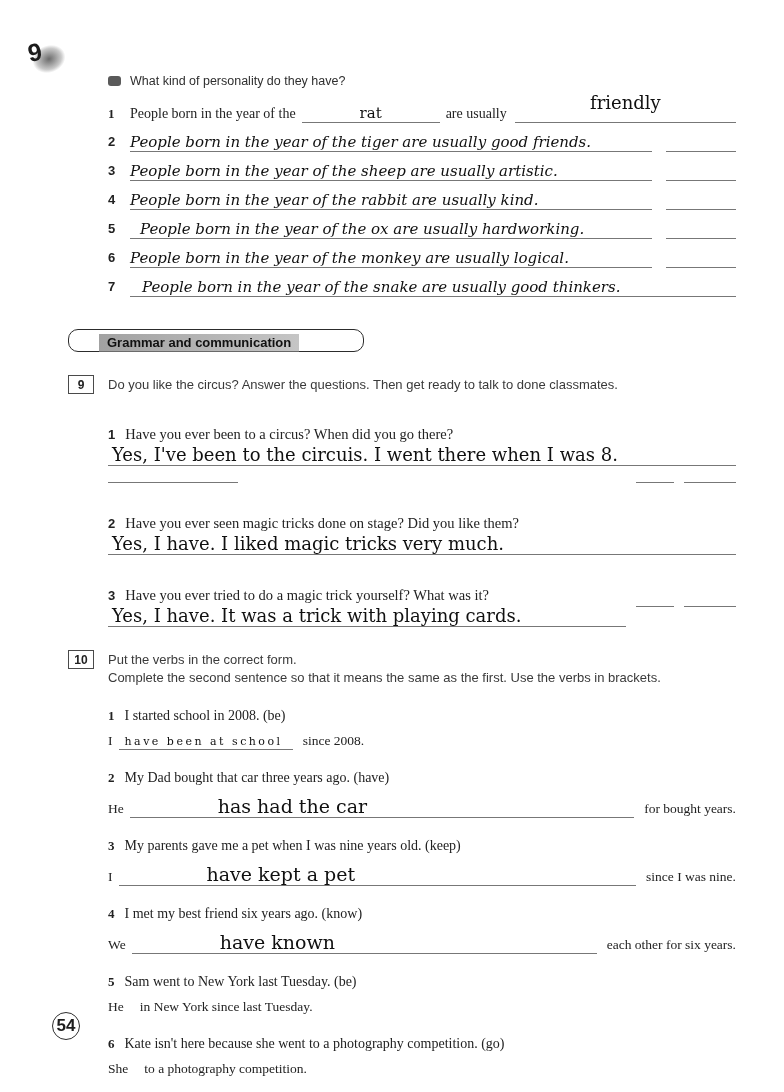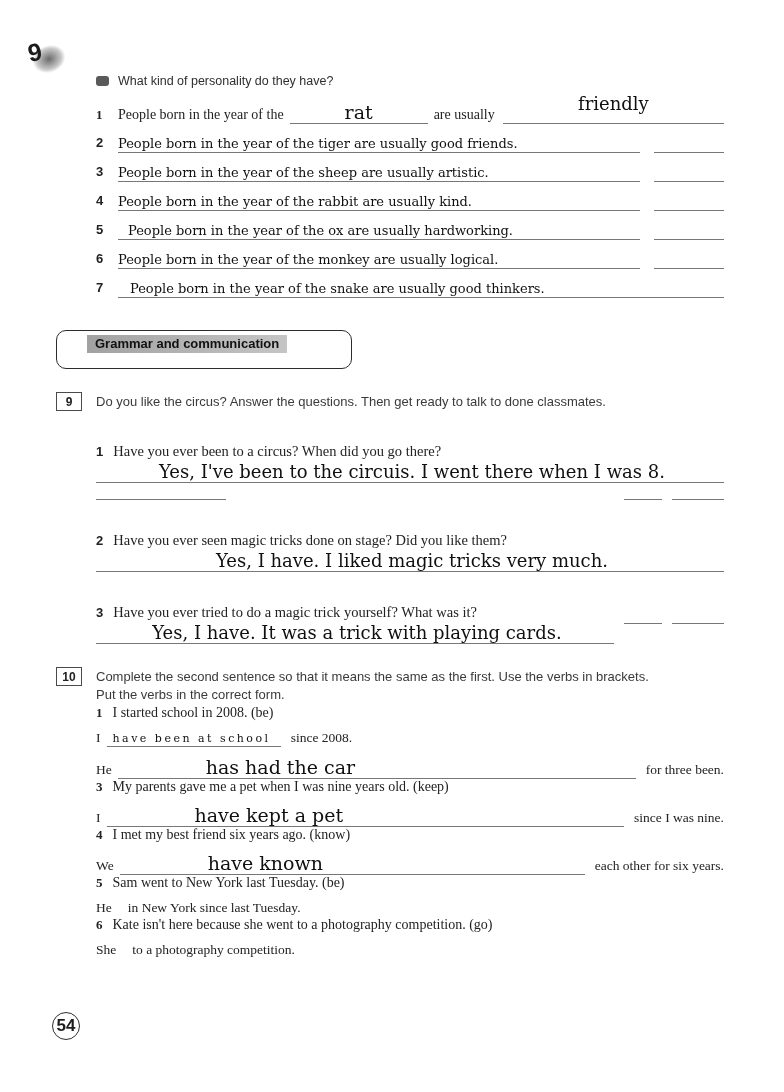--- a/index.html
+++ b/index.html
@@ -14,77 +14,77 @@
   .smudge {
     position:absolute; top:4px; left:6px; width:42px; height:34px;
     background: radial-gradient(closest-side, rgba(45,45,45,.7), rgba(100,100,100,.35) 60%, transparent 80%);
     border-radius:55% 45% 60% 40%; transform:rotate(-22deg); display:block;
   }
   .unit-num {
     position:absolute; top:0; left:6px; font-weight:bold; font-size:25px; color:#1b1b1b;
     transform:rotate(-10deg);
   }
 
-  .content { position:absolute; left:96px; top:74px; width:628px; }
+  .content { position:absolute; left:108px; top:74px; width:628px; }
 
   .serif { font-family:"Liberation Serif", serif; }
   .hw { font-family:"DejaVu Serif", serif; color:#101010; }
   .inum { font-weight:bold; font-size:13px; color:#222; width:22px; flex:0 0 22px; }
 
   
   .p-prompt { display:flex; align-items:center; gap:9px; font-size:12.5px; color:#2e2e2e; }
   .bullet { width:13px; height:10px; background:#5a5a5a; border-radius:3px; flex:0 0 13px; }
 
   .p1-row { display:flex; align-items:baseline; margin-top:13px; font-size:14px; color:#222; }
   .blank { border-bottom:1px solid #777; }
   .b1 { width:138px; text-align:center; margin:0 6px; }
-  .b1 .hw { font-size:19px; }
+  .b1 .hw { font-size:15px; }
   .b2 { flex:1; margin-left:8px; text-align:center; }
   .hw-raised { display:inline-block; font-size:18px; transform:translateY(-9px); }
 
   .p-row { display:flex; align-items:flex-end; margin-top:5px; min-height:24px; }
   .p-row .inum { align-self:flex-end; padding-bottom:3px; }
   .p-line { flex:1; border-bottom:1px solid #777; white-space:nowrap; }
-  .p-line .hw { font-size:13px; }
+  .p-line .hw { font-size:15px;font-style:italic; }
   .p-seg { width:70px; border-bottom:1px solid #777; margin-left:14px; align-self:stretch; }
 
   
   .gc-box {
     margin:32px 0 0 -40px; width:260px; border:1.5px solid #2c2c2c; border-radius:10px;
-    padding:3px 4px 16px 30px;
+    padding:3px 4px 0 30px;
   }
   .gc-text {
     font-weight:bold; font-size:13px; color:#111;
     background:linear-gradient(90deg, rgba(130,130,130,.75), rgba(150,150,150,.55));
     padding:1px 8px 2px 8px;
   }
 
   
   .ex { position:relative; margin-top:24px; }
   .ex-num {
     position:absolute; left:-40px; top:-1px; min-width:20px; height:17px; padding:0 2px;
     border:1.6px solid #4a4a4a; font-weight:bold; font-size:12px; color:#222;
     display:flex; align-items:center; justify-content:center;
   }
   .ex-instr { font-size:13px; color:#3a3a3a; line-height:1.4; }
 
   .q { margin-top:32px; }
   .q-text { font-family:"Liberation Serif", serif; font-size:14.5px; color:#222; }
   .qnum { font-weight:bold; font-family:"Liberation Sans", sans-serif; font-size:13px; margin-right:10px; }
   .q-ansrow { display:flex; align-items:flex-end; margin-top:1px; }
-  .q-ans { flex:1; border-bottom:1px solid #777; font-size:18px; padding-left:4px; white-space:nowrap;text-align:center; }
+  .q-ans { flex:1; border-bottom:1px solid #777; font-size:18px; padding-left:4px; white-space:nowrap; }
   .seg-row { display:flex; align-items:flex-end; margin-top:11px; height:6px; }
   .seg { border-bottom:1px solid #777; align-self:stretch; }
   .seg-a { width:130px; }
   .spacer { flex:1; }
   .seg-b { width:38px; margin-left:10px; }
   .seg-c { width:52px; margin-left:10px; }
 
   
-  .s-item { margin-top:0; }
+  .s-item { margin-top:20px; }
   .s-prompt { font-family:"Liberation Serif", serif; font-size:14px; color:#222; }
   .s-prompt .inum { margin-right:10px; }
   .s-row { display:flex; align-items:flex-end; margin-top:9px; font-family:"Liberation Serif", serif; font-size:13.5px; color:#222; }
   .s-pre { padding-bottom:1px; margin-right:6px; }
   .s-blank { flex:1; border-bottom:1px solid #777; white-space:nowrap; }
   .s-hw { font-size:19px; margin-left:88px; display:inline-block; }
   .s-post { margin-left:10px; padding-bottom:1px; white-space:nowrap; }
   .s-item.first .s-blank { flex:0 0 auto; }
   .s-item.first .s-hw { margin-left:6px; margin-right:10px; font-size:11px; letter-spacing:2.5px; }
 
@@ -190,40 +190,43 @@
           <span class="q-ans hw">Yes, I have. It was a trick with playing cards.</span>
           <span class="seg seg-b" style="height:1px;"></span>
           <span class="seg seg-c" style="height:1px;"></span>
         </div>
       </div>
     </div>
 
     <div class="ex">
       <span class="ex-num">10</span>
       <div class="ex-instr">
+        <div>Put the verbs in the correct form.</div>
         <div>Complete the second sentence so that it means the same as the first. Use the verbs in brackets.</div>
-        <div>Put the verbs in the correct form.</div>
       </div>
 
       <div class="s-item first">
         <div class="s-prompt">
           <span class="inum" style="margin-right:10px;">1</span><span>I started school in 2008. (be)</span>
         </div>
         <div class="s-row">
           <span class="s-pre">I</span>
           <span class="s-blank"><span class="hw s-hw">have been at school</span></span>
           <span class="s-post">since 2008.</span>
         </div>
       </div>
 
       <div class="s-item">
+        <div class="s-prompt">
+          <span class="inum" style="margin-right:10px;">2</span><span>My Dad bought that car three years ago. (have)</span>
+        </div>
         <div class="s-row">
           <span class="s-pre">He</span>
           <span class="s-blank"><span class="hw s-hw">has had the car</span></span>
-          <span class="s-post">for three been.</span>
+          <span class="s-post">for bought years.</span>
         </div>
       </div>
 
       <div class="s-item">
         <div class="s-prompt">
           <span class="inum" style="margin-right:10px;">3</span><span>My parents gave me a pet when I was nine years old. (keep)</span>
         </div>
         <div class="s-row">
           <span class="s-pre">I</span>
           <span class="s-blank"><span class="hw s-hw">have kept a pet</span></span>

